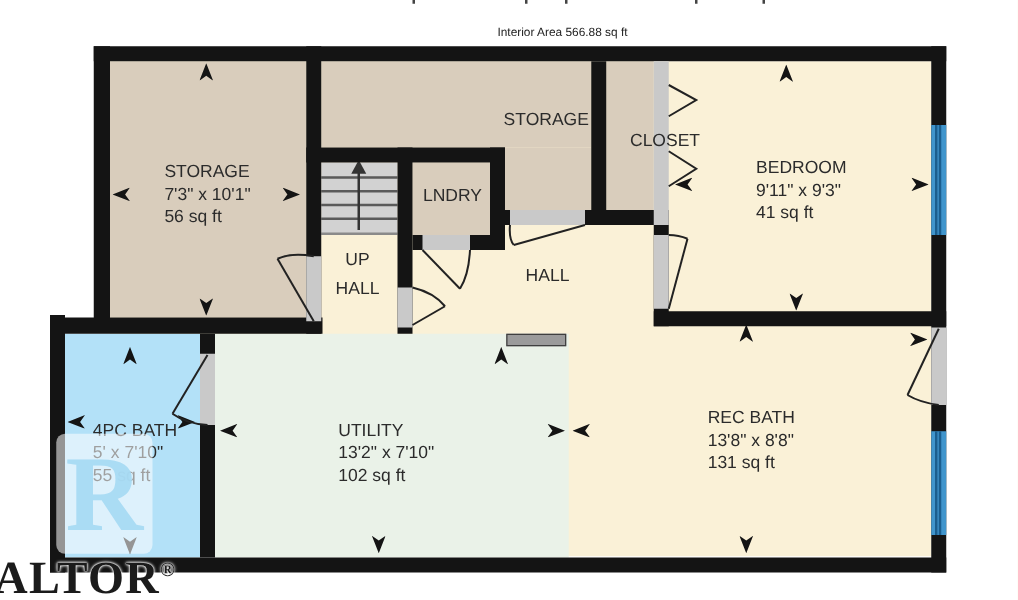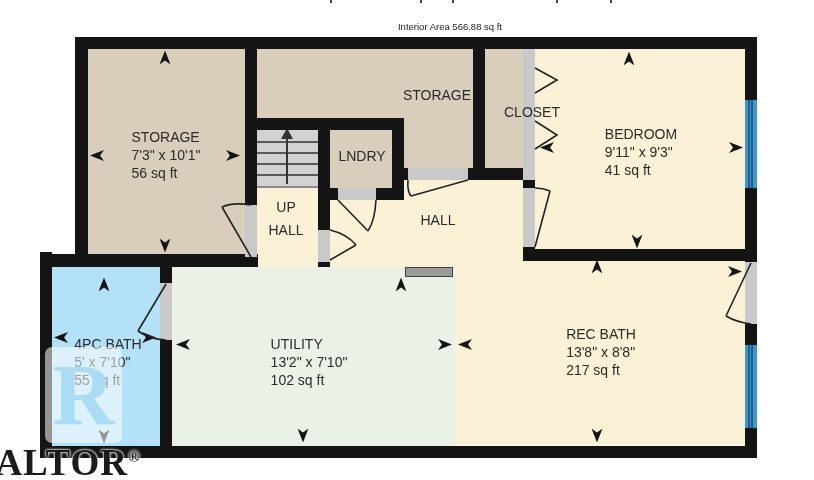--- a/index.html
+++ b/index.html
@@ -182,21 +182,21 @@
     <div>55 sq ft</div>
   </div>
   <div class="label" style="left:309px;top:362px">
     <div>UTILITY</div>
     <div>13'2" x 7'10"</div>
     <div>102 sq ft</div>
   </div>
   <div class="label" style="left:601px;top:352px">
     <div>REC BATH</div>
     <div>13'8" x 8'8"</div>
-    <div>217 sq ft</div>
+    <div>131 sq ft</div>
   </div>
 
   <div class="wm-box">
     <div class="wm-r">R</div>
   </div>
   <div class="wm-text"><span>REALTOR</span><sup>®</sup></div>
 
 </div>
 
 </body></html>

